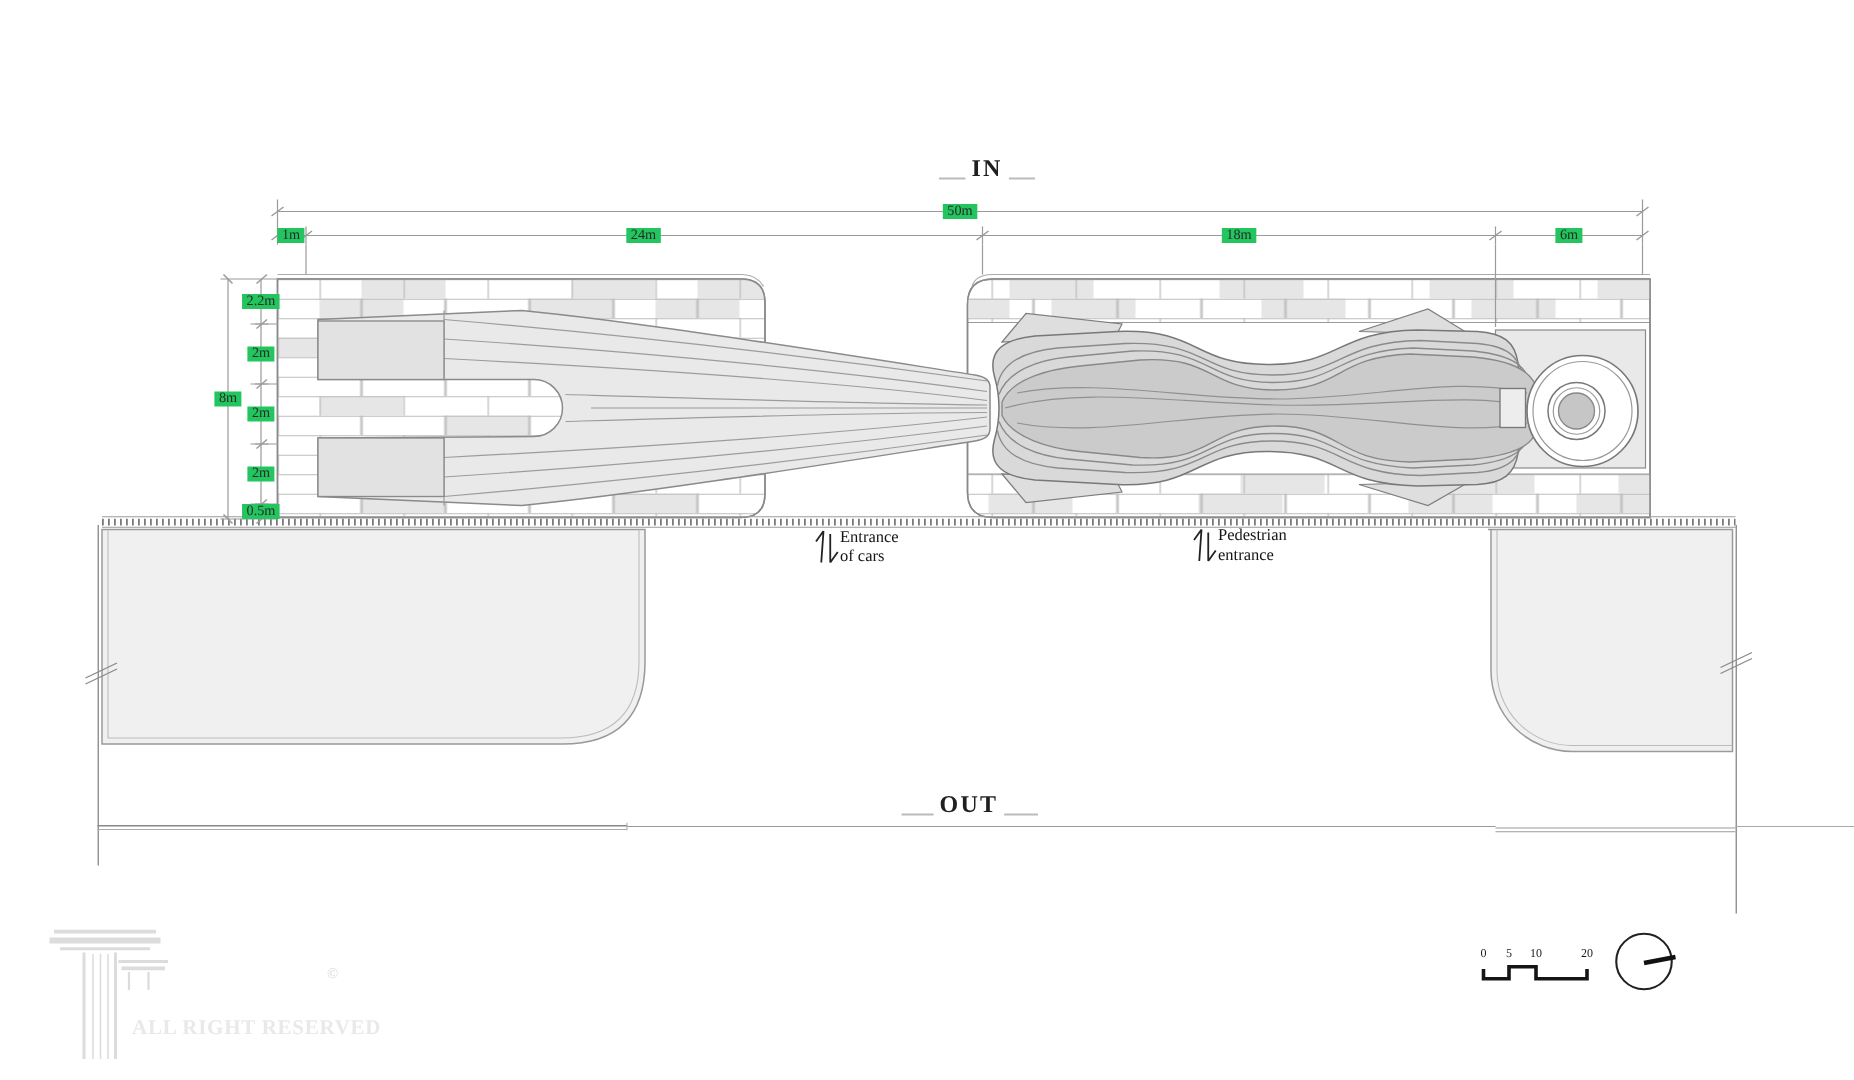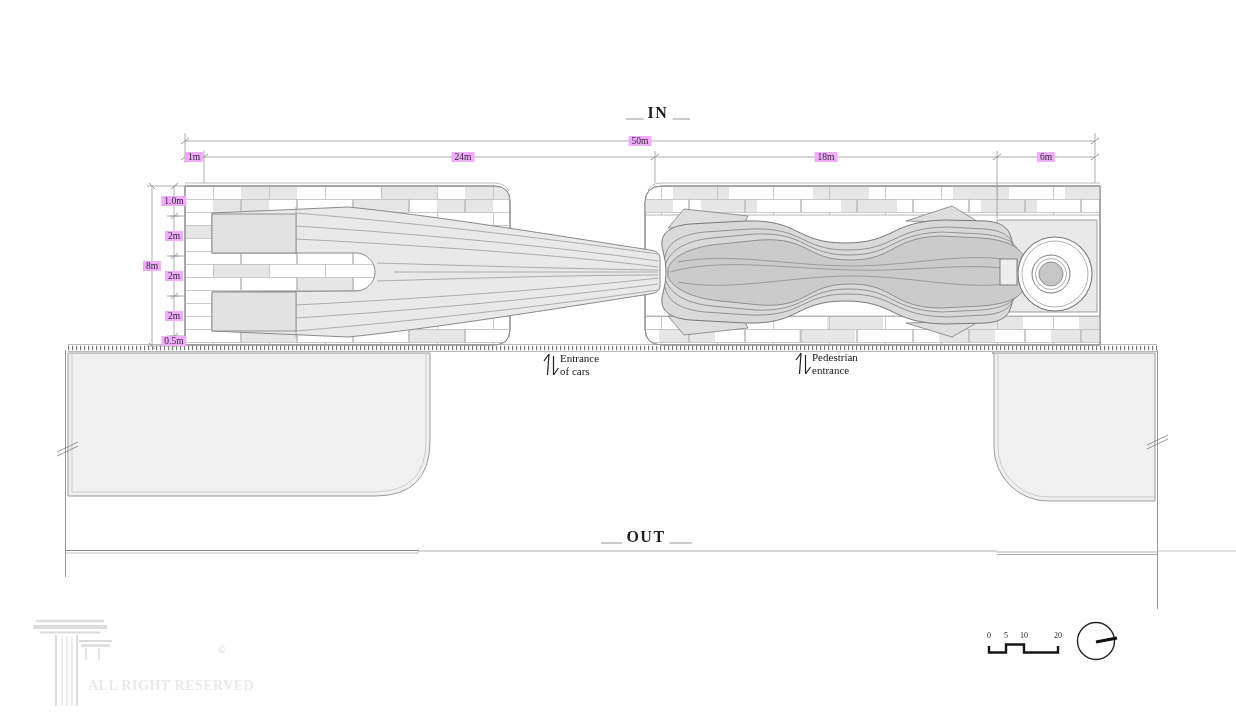--- a/index.html
+++ b/index.html
@@ -1,21 +1,21 @@
 <!DOCTYPE html>
 <html><head>
 <meta charset="utf-8">
 <style>
   html,body{margin:0;padding:0;background:#fff;}
   #stage{position:relative;width:1236px;height:720px;background:#fff;overflow:hidden;
          font-family:Liberation Serif, serif;}
   #stage svg{position:absolute;left:0;top:0;}
   .txt{position:absolute;color:#1f1f1f;white-space:nowrap;}
   .center{transform:translate(-50%,-50%);}
-  .dim-label{font-size:9.5px;background:#f0abfc;padding:0 3px;color:#2a2a2a;}
+  .dim-label{font-size:9.5px;background:#22c55e;padding:0 3px;color:#2a2a2a;}
   .title-label{font-size:16px;font-weight:bold;letter-spacing:1.5px;background:#fff;padding:0 4px;}
   .ann-label{font-size:11px;line-height:12.5px;color:#151515;}
   .scale-num{font-size:8px;color:#1a1a1a;transform:translate(-50%,0);}
   .wm-brand{font-size:26px;font-weight:bold;color:#e3e3e3;letter-spacing:1px;}
   .wm-copy{font-size:10px;color:#e0e0e0;font-weight:bold;}
   .wm-tag{font-size:14px;font-weight:bold;color:#e9e9e9;letter-spacing:0.5px;}
 </style>
 </head>
 <body>
 
@@ -192,26 +192,26 @@
       <path d="M81,645.5 H110" stroke-width="2.5"></path>
       <path d="M86,648 V660 M99,648 V660" stroke-width="1.5"></path>
     </g>
   </svg>
 
   <div class="txt title-label center" style="left:658px;top:113px;">IN</div>
   <div class="txt title-label center" style="left:646px;top:537px;">OUT</div>
 
   <div class="txt dim-label center" style="left:640px;top:141px;">50m</div>
   <div class="txt dim-label center" style="left:194px;top:157px;">1m</div>
-  <div class="txt dim-label center" style="left:429px;top:157px;margin-left:34px;">24m</div>
+  <div class="txt dim-label center" style="left:429px;top:157px;">24m</div>
   <div class="txt dim-label center" style="left:826px;top:157px;">18m</div>
   <div class="txt dim-label center" style="left:1046px;top:157px;">6m</div>
 
   <div class="txt dim-label center" style="left:152px;top:266px;">8m</div>
-  <div class="txt dim-label center" style="left:174px;top:201px;">1.0m</div>
+  <div class="txt dim-label center" style="left:174px;top:201px;">2.2m</div>
   <div class="txt dim-label center" style="left:174px;top:236px;">2m</div>
   <div class="txt dim-label center" style="left:174px;top:276px;">2m</div>
   <div class="txt dim-label center" style="left:174px;top:316px;">2m</div>
   <div class="txt dim-label center" style="left:174px;top:341px;">0.5m</div>
 
   <div class="txt ann-label" style="left:560px;top:352px;">
     <div>Entrance</div>
     <div>of cars</div>
   </div>
   <div class="txt ann-label" style="left:812px;top:351px;">

